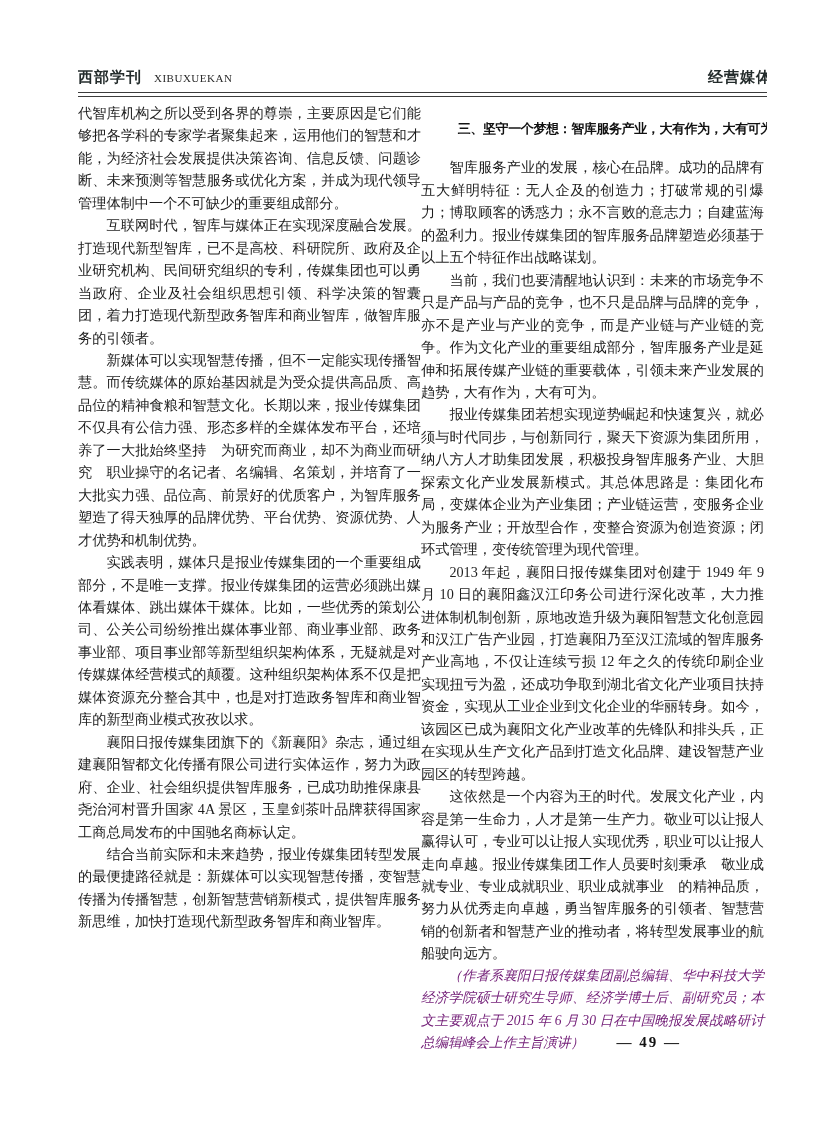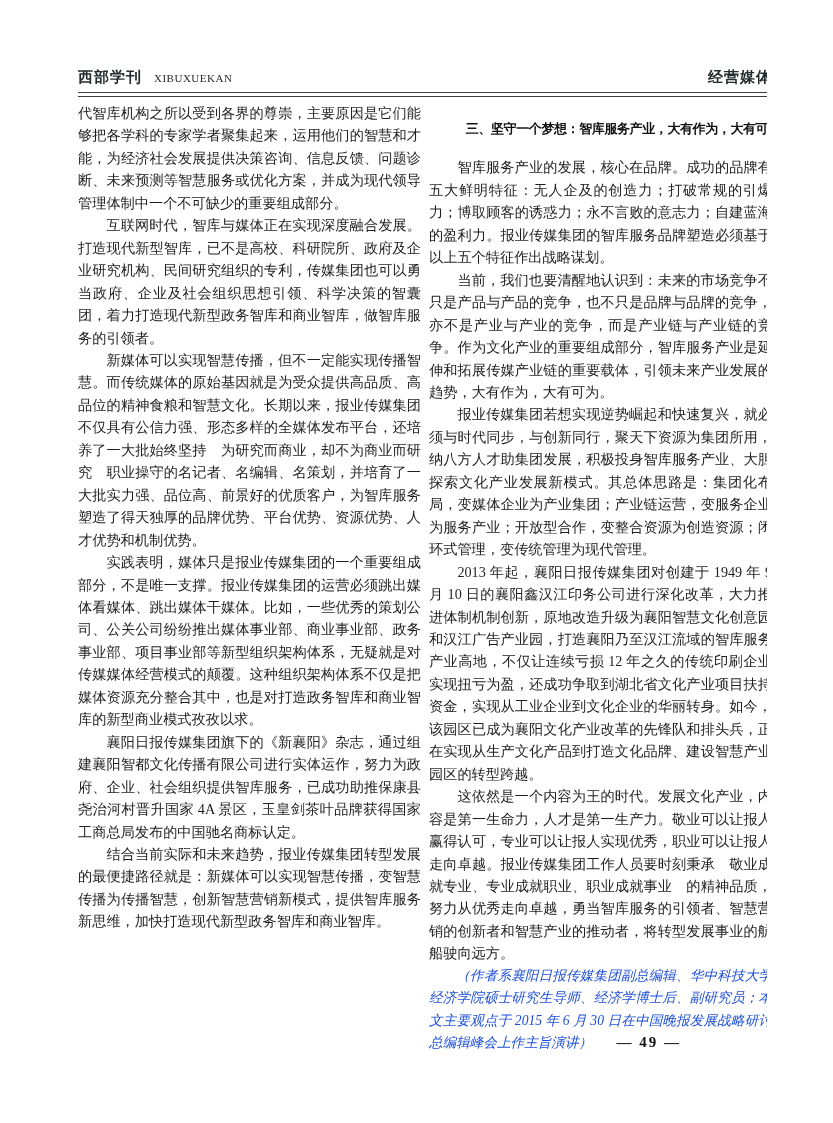--- a/index.html
+++ b/index.html
@@ -21,21 +21,21 @@
   .journal-pinyin{font-size:11px;font-family:"Liberation Serif","DejaVu Serif",serif;color:#2a2a2a;letter-spacing:0.5px;}
   .section-label{font-size:15px;font-weight:bold;color:#242c2c;letter-spacing:1px;}
   .header-rule{
     position:absolute;left:78px;top:92px;width:694px;height:3px;
     border-top:1.6px solid #3c3c3c;border-bottom:1px solid #3c3c3c;
   }
 
   
   .columns{
     position:absolute;left:78px;top:102px;width:694px;
-    display:flex;gap:8px;
+    display:flex;gap:0;
   }
   .col{
     width:343px;
     font-size:14.2px;line-height:22.45px;
     text-align:justify;text-justify:inter-ideograph;
   }
   .col p{margin:0;text-indent:2em;}
   .col p.no-indent{text-indent:0;}
 
   .section-heading{
@@ -44,21 +44,21 @@
     font-weight:bold;font-size:13px;letter-spacing:-0.4px;
     text-indent:1.6em;color:#111;
     line-height:22.45px;
     white-space:nowrap;
   }
 
   .author-note{
     margin:0;margin-top:22px;
     font-style:italic;
     font-size:13.6px;line-height:22.45px;
-    text-indent:2em;color:#1d4ed8;
+    text-indent:2em;color:#701a75;
   }
 
   
   .page-number{
     position:absolute;top:1034px;right:86px;
     font-size:15px;font-weight:bold;letter-spacing:2px;color:#111;font-family:Liberation Serif, serif;
   }
 </style>
 </head>
 <body>

